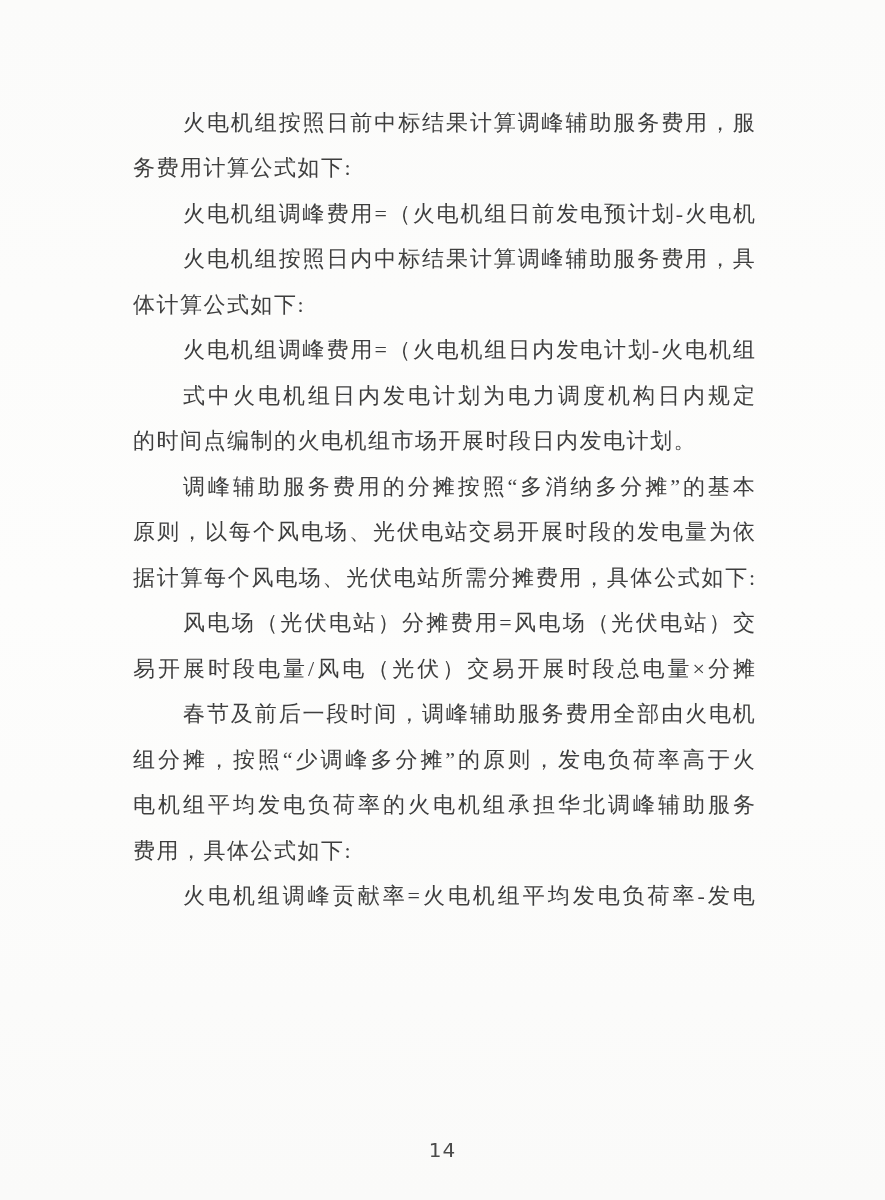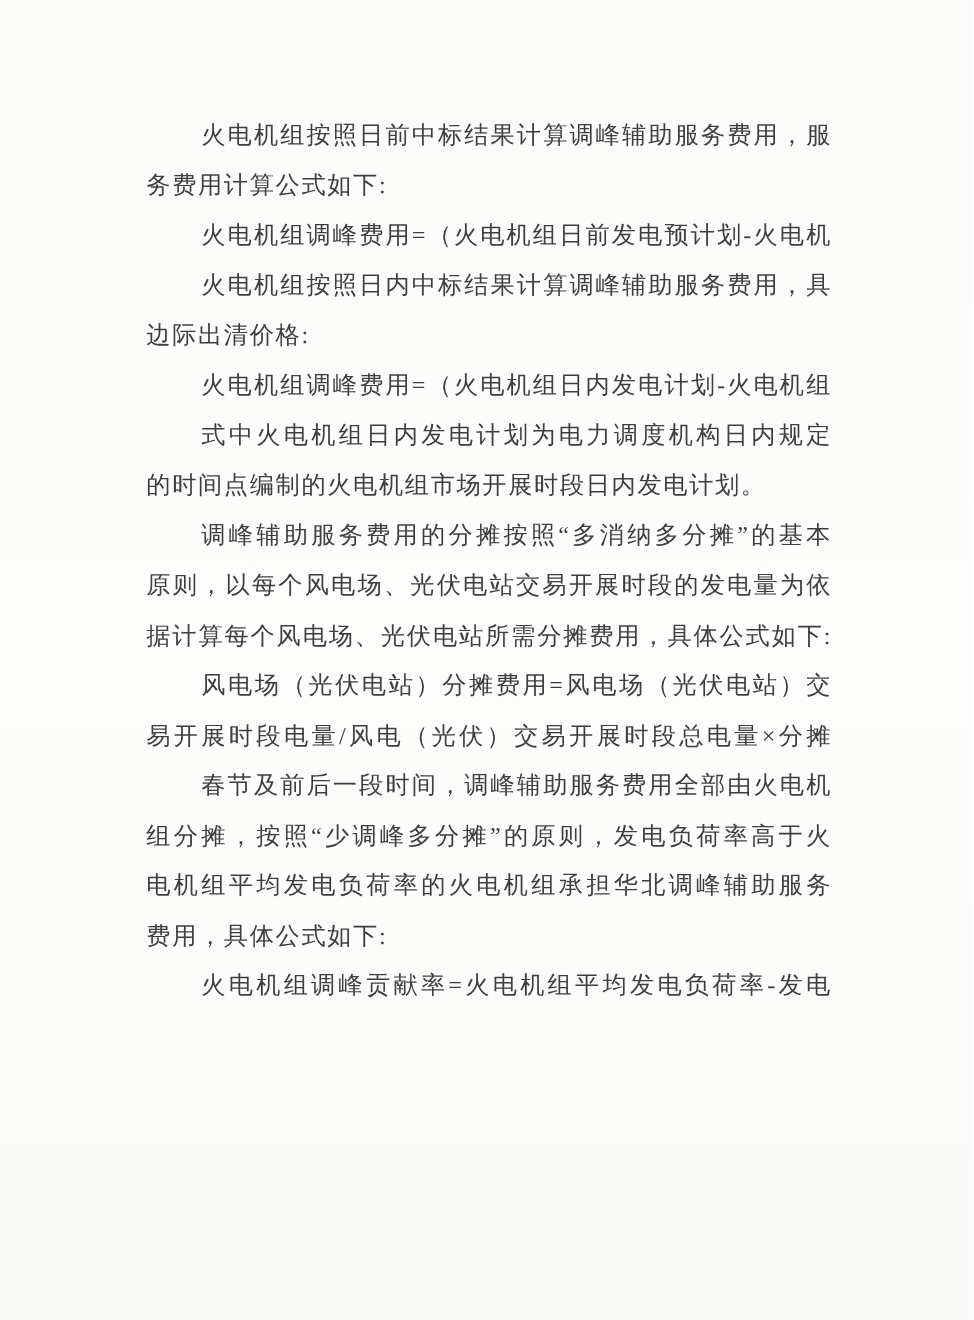--- a/index.html
+++ b/index.html
@@ -59,28 +59,29 @@
 </style>
 </head>
 <body>
 
 <div class="page">
   <div class="content">
       <div class="line justify indent"><span>火</span><span>电</span><span>机</span><span>组</span><span>按</span><span>照</span><span>日</span><span>前</span><span>中</span><span>标</span><span>结</span><span>果</span><span>计</span><span>算</span><span>调</span><span>峰</span><span>辅</span><span>助</span><span>服</span><span>务</span><span>费</span><span>用</span><span>，</span><span>服</span></div>
       <div class="line plain">务费用计算公式如下:</div>
       <div class="line justify indent"><span>火</span><span>电</span><span>机</span><span>组</span><span>调</span><span>峰</span><span>费</span><span>用</span><span>=</span><span>（</span><span>火</span><span>电</span><span>机</span><span>组</span><span>日</span><span>前</span><span>发</span><span>电</span><span>预</span><span>计</span><span>划</span><span>-</span><span>火</span><span>电</span><span>机</span></div>
       <div class="line justify indent"><span>火</span><span>电</span><span>机</span><span>组</span><span>按</span><span>照</span><span>日</span><span>内</span><span>中</span><span>标</span><span>结</span><span>果</span><span>计</span><span>算</span><span>调</span><span>峰</span><span>辅</span><span>助</span><span>服</span><span>务</span><span>费</span><span>用</span><span>，</span><span>具</span></div>
-      <div class="line plain">边际出清价格:</div>
+      <div class="line plain">体计算公式如下:</div>
       <div class="line justify indent"><span>火</span><span>电</span><span>机</span><span>组</span><span>调</span><span>峰</span><span>费</span><span>用</span><span>=</span><span>（</span><span>火</span><span>电</span><span>机</span><span>组</span><span>日</span><span>内</span><span>发</span><span>电</span><span>计</span><span>划</span><span>-</span><span>火</span><span>电</span><span>机</span><span>组</span></div>
       <div class="line justify indent"><span>式</span><span>中</span><span>火</span><span>电</span><span>机</span><span>组</span><span>日</span><span>内</span><span>发</span><span>电</span><span>计</span><span>划</span><span>为</span><span>电</span><span>力</span><span>调</span><span>度</span><span>机</span><span>构</span><span>日</span><span>内</span><span>规</span><span>定</span></div>
       <div class="line plain">的时间点编制的火电机组市场开展时段日内发电计划。</div>
       <div class="line justify indent"><span>调</span><span>峰</span><span>辅</span><span>助</span><span>服</span><span>务</span><span>费</span><span>用</span><span>的</span><span>分</span><span>摊</span><span>按</span><span>照</span><span>“</span><span>多</span><span>消</span><span>纳</span><span>多</span><span>分</span><span>摊</span><span>”</span><span>的</span><span>基</span><span>本</span></div>
       <div class="line justify"><span>原</span><span>则</span><span>，</span><span>以</span><span>每</span><span>个</span><span>风</span><span>电</span><span>场</span><span>、</span><span>光</span><span>伏</span><span>电</span><span>站</span><span>交</span><span>易</span><span>开</span><span>展</span><span>时</span><span>段</span><span>的</span><span>发</span><span>电</span><span>量</span><span>为</span><span>依</span></div>
       <div class="line justify"><span>据</span><span>计</span><span>算</span><span>每</span><span>个</span><span>风</span><span>电</span><span>场</span><span>、</span><span>光</span><span>伏</span><span>电</span><span>站</span><span>所</span><span>需</span><span>分</span><span>摊</span><span>费</span><span>用</span><span>，</span><span>具</span><span>体</span><span>公</span><span>式</span><span>如</span><span>下</span><span>:</span></div>
       <div class="line justify indent"><span>风</span><span>电</span><span>场</span><span>（</span><span>光</span><span>伏</span><span>电</span><span>站</span><span>）</span><span>分</span><span>摊</span><span>费</span><span>用</span><span>=</span><span>风</span><span>电</span><span>场</span><span>（</span><span>光</span><span>伏</span><span>电</span><span>站</span><span>）</span><span>交</span></div>
       <div class="line justify"><span>易</span><span>开</span><span>展</span><span>时</span><span>段</span><span>电</span><span>量</span><span>/</span><span>风</span><span>电</span><span>（</span><span>光</span><span>伏</span><span>）</span><span>交</span><span>易</span><span>开</span><span>展</span><span>时</span><span>段</span><span>总</span><span>电</span><span>量</span><span>×</span><span>分</span><span>摊</span></div>
       <div class="line justify indent"><span>春</span><span>节</span><span>及</span><span>前</span><span>后</span><span>一</span><span>段</span><span>时</span><span>间</span><span>，</span><span>调</span><span>峰</span><span>辅</span><span>助</span><span>服</span><span>务</span><span>费</span><span>用</span><span>全</span><span>部</span><span>由</span><span>火</span><span>电</span><span>机</span></div>
       <div class="line justify"><span>组</span><span>分</span><span>摊</span><span>，</span><span>按</span><span>照</span><span>“</span><span>少</span><span>调</span><span>峰</span><span>多</span><span>分</span><span>摊</span><span>”</span><span>的</span><span>原</span><span>则</span><span>，</span><span>发</span><span>电</span><span>负</span><span>荷</span><span>率</span><span>高</span><span>于</span><span>火</span></div>
       <div class="line justify"><span>电</span><span>机</span><span>组</span><span>平</span><span>均</span><span>发</span><span>电</span><span>负</span><span>荷</span><span>率</span><span>的</span><span>火</span><span>电</span><span>机</span><span>组</span><span>承</span><span>担</span><span>华</span><span>北</span><span>调</span><span>峰</span><span>辅</span><span>助</span><span>服</span><span>务</span></div>
       <div class="line plain">费用，具体公式如下:</div>
       <div class="line justify indent"><span>火</span><span>电</span><span>机</span><span>组</span><span>调</span><span>峰</span><span>贡</span><span>献</span><span>率</span><span>=</span><span>火</span><span>电</span><span>机</span><span>组</span><span>平</span><span>均</span><span>发</span><span>电</span><span>负</span><span>荷</span><span>率</span><span>-</span><span>发</span><span>电</span></div>
     </div>
+  <div class="page-number">14</div>
 </div>
 
 </body></html>

